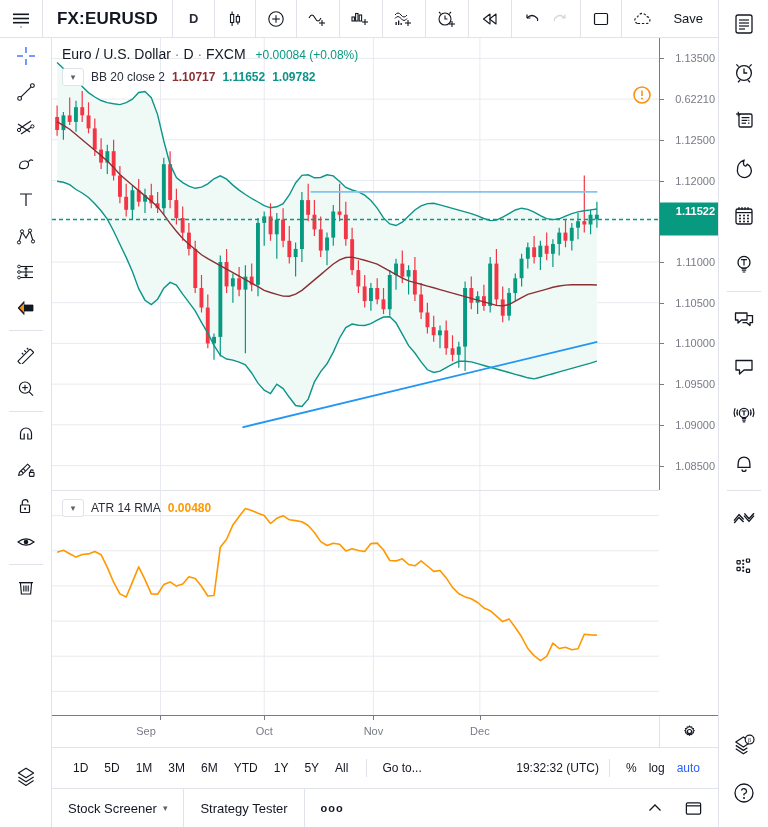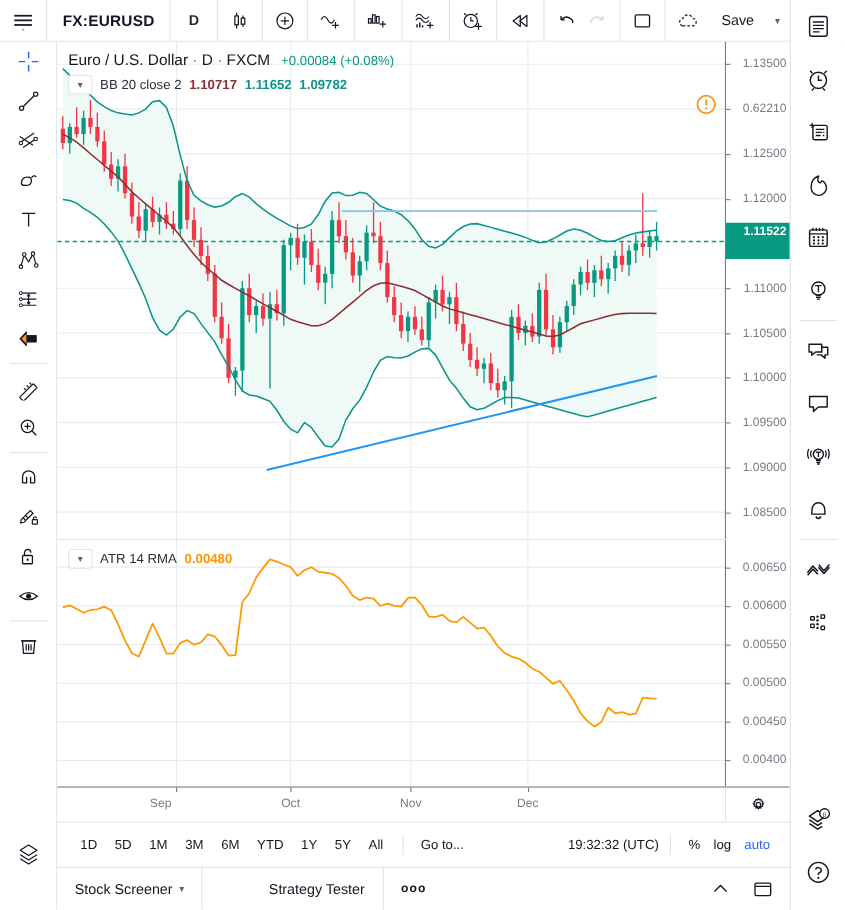--- a/index.html
+++ b/index.html
@@ -18,21 +18,21 @@
     background: #fff; border-bottom: 1px solid #e0e3eb;
     display: flex; align-items: center;
   }
   .tb-cell {
     height: 38px; display: flex; align-items: center; justify-content: center;
     padding: 0 10px; border-right: 1px solid #e0e3eb; cursor: pointer;
     color: #131722;
   }
   .tb-cell.noborder { border-right: none; }
   .tb-symbol {
-    font-weight: bold; font-size: 14px; letter-spacing: .2px; padding: 0 14px;
+    font-weight: bold; font-size: 17px; letter-spacing: .2px; padding: 0 14px;
   }
   .tb-interval { font-size: 13px; font-weight: bold; color: #2a2e39; padding: 0 16px; }
   .tb-save { font-size: 13px; color: #131722; gap: 19px; padding: 0 10px; }
   .tb-chev { font-size: 9px; color: #5d606b; }
   svg.ic { display:block; }
 
   
   #left-toolbar {
     position: absolute; top: 38px; left: 0; width: 52px; height: 789px;
     background: #fff; border-right: 1px solid #e0e3eb;
@@ -869,34 +869,20 @@
           <line x1="427.9" y1="0" x2="427.9" y2="225" stroke="#e7eaf0" stroke-width="1"></line>
           <polyline points="5.1,61.2 11.4,59.3 17.7,62.7 24.0,66.1 30.2,63.5 36.5,62.9 42.8,60.5 49.1,63.7 55.3,76.4 61.6,91.2 67.9,102.9 74.2,106.0 80.4,91.1 86.7,75.9 93.0,88.6 99.3,102.9 105.6,103.2 111.8,93.6 118.1,90.9 124.4,95.1 130.7,93.1 136.9,85.7 143.2,87.6 149.5,95.3 155.8,105.0 162.0,104.5 168.3,56.3 174.6,48.3 180.9,33.9 187.1,25.5 193.4,17.5 199.7,19.5 206.0,22.2 212.2,24.5 218.5,32.5 224.8,27.3 231.1,24.7 237.3,28.8 243.6,29.6 249.9,30.7 256.2,34.5 262.4,41.5 268.7,50.6 275.0,54.5 281.3,52.2 287.6,53.2 293.8,59.9 300.1,57.8 306.4,59.5 312.7,60.5 318.9,52.6 325.2,52.1 331.5,59.0 337.8,69.5 344.0,69.9 350.3,67.8 356.6,73.5 362.9,74.8 369.1,69.8 375.4,75.0 381.7,80.4 388.0,79.5 394.2,86.9 400.5,96.4 406.8,102.7 413.1,105.9 419.3,107.7 425.6,111.5 431.9,116.9 438.2,119.7 444.4,125.1 450.7,130.6 457.0,127.9 463.3,136.5 469.6,145.8 475.8,157.5 482.1,164.6 488.4,169.6 494.7,165.3 500.9,152.2 507.2,157.5 513.5,156.3 519.8,158.7 526.0,157.8 532.3,143.3 538.6,143.9 544.9,144.1" fill="none" stroke="#ff9800" stroke-width="1.6" stroke-linejoin="round"></polyline>
         </svg>
 
       <div class="legend" id="legend-atr">
         <span class="legend-collapse">▾</span>
         <span class="atr-name">ATR 14 RMA</span>
         <span class="v-orange">0.00480</span>
       </div>
 
-      <div class="axis" id="atr-axis" style="height:225px;">
-          <div class="axis-label" style="top: 24.6094px;">0.00650</div>
-          <div class="axis-tick" style="top: 24.6094px;"></div>
-          <div class="axis-label" style="top: 59.7656px;">0.00600</div>
-          <div class="axis-tick" style="top: 59.7656px;"></div>
-          <div class="axis-label" style="top: 94.9219px;">0.00550</div>
-          <div class="axis-tick" style="top: 94.9219px;"></div>
-          <div class="axis-label" style="top: 130.078px;">0.00500</div>
-          <div class="axis-tick" style="top: 130.078px;"></div>
-          <div class="axis-label" style="top: 165.234px;">0.00450</div>
-          <div class="axis-tick" style="top: 165.234px;"></div>
-          <div class="axis-label" style="top: 200.391px;">0.00400</div>
-          <div class="axis-tick" style="top: 200.391px;"></div>
-        </div>
     </div>
   </div>
 
   <div id="time-axis">
     <div id="time-axis-settings">
       <svg width="17" height="17" viewBox="0 0 20 20">
         <g fill="none" stroke="#131722" stroke-width="1.3">
           <circle cx="10" cy="10" r="2.4"></circle>
           <path d="M10 3.6 L11 4.9 L12.6 4.5 L13 6.1 L14.6 6.5 L14.2 8.1 L15.5 9 L14.2 9.9 L14.6 11.5 L13 11.9 L12.6 13.5 L11 13.1 L10 14.4 L9 13.1 L7.4 13.5 L7 11.9 L5.4 11.5 L5.8 9.9 L4.5 9 L5.8 8.1 L5.4 6.5 L7 6.1 L7.4 4.5 L9 4.9 Z"></path>
         </g>
@@ -937,21 +923,21 @@
     </div>
     <div class="scale-btn">
       <span>log</span>
     </div>
     <div class="scale-btn active" style="margin-right:12px;">
       <span>auto</span>
     </div>
   </div>
 
   <div id="footer">
-    <div id="footer-tabs" style="display:flex;align-items:center;height:39px;gap:44px;">
+    <div id="footer-tabs" style="display:flex;align-items:center;height:39px;">
         <div class="ft-tab">
           <span>Stock Screener</span>
           <span class="tb-chev">▾</span>
         </div>
         <div class="ft-tab">
           <span>Strategy Tester</span>
         </div>
       </div>
     <div class="ft-tab" style="border-right:none;">
       <span class="dots">ooo</span>

